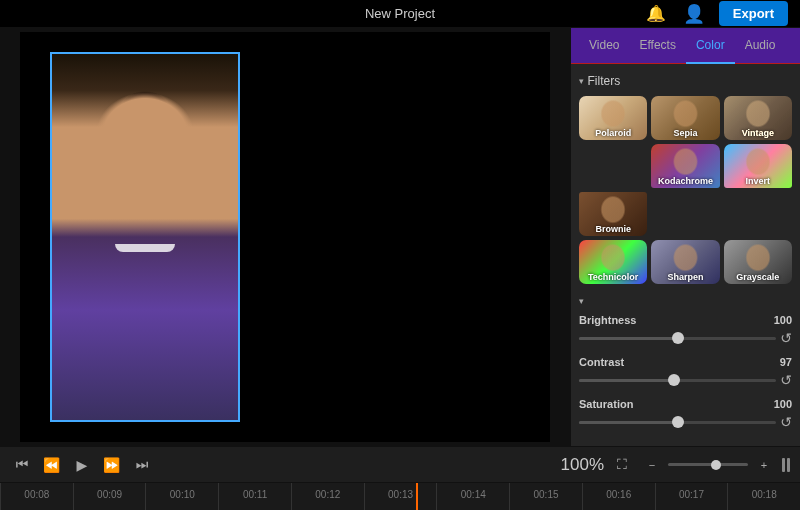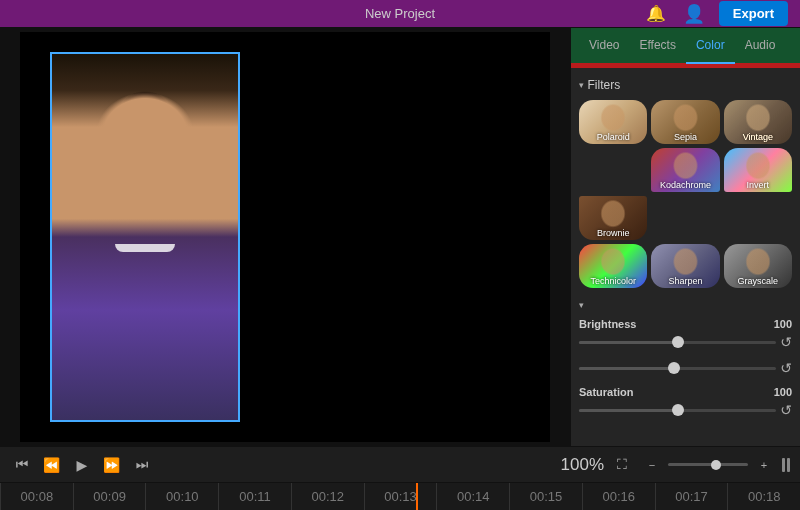--- a/index.html
+++ b/index.html
@@ -10,21 +10,21 @@
       font-size: 12px;
       width: 800px;
       height: 510px;
       overflow: hidden;
       display: flex;
       flex-direction: column;
     }
 
     
     .header {
-      background: #701a75;
+      background: #000000;
       height: 28px;
       display: flex;
       align-items: center;
       justify-content: flex-end;
       padding: 0 12px;
       border-bottom: 1px solid #111;
       flex-shrink: 0;
     }
     .header-title {
       color: #ccc;
@@ -129,23 +129,23 @@
       display: flex;
       flex-direction: column;
       border-left: 1px solid #111;
       overflow-y: auto;
       flex-shrink: 0;
     }
 
     
     .tabs {
       display: flex;
-      border-bottom: 5px solid #b91c1c;
+      border-bottom: 1px solid #b91c1c;
       padding: 0 8px;
-      background: #14532d;
+      background: #4c1d95;
       flex-shrink: 0;
     }
     .tab {
       padding: 10px 10px;
       cursor: pointer;
       color: #aaa;
       font-size: 12px;
       border-bottom: 2px solid transparent;
       margin-bottom: -1px;
     }
@@ -180,23 +180,24 @@
     .filter-grid {
       display: grid;
       grid-template-columns: repeat(3, 1fr);
       gap: 4px;
       margin-bottom: 12px;
     }
     .filter-item {
       display: flex;
       flex-direction: column;
       cursor: pointer;
-      border-radius: 14px;
+      border-radius: 7px;
       overflow: hidden;
       position: relative;
+      font-weight: bold;
     }
     .filter-thumb {
       width: 100%;
       height: 44px;
       border-radius: 3px;
       display: flex;
       align-items: flex-end;
       justify-content: center;
       position: relative;
       overflow: hidden;
@@ -384,21 +385,21 @@
     .timeline-tick {
       display: flex;
       flex-direction: column;
       align-items: center;
       flex: 1;
       height: 100%;
       border-left: 1px solid #333;
       padding-top: 4px;
     }
     .tick-label {
-      font-size: 13px;
+      font-size: 10px;
       color: #777;
       margin-top: 2px;
     }
     .timeline-playhead {
       position: absolute;
       top: 0;
       width: 2px;
       height: 100%;
       background: #ff6600;
       left: 52%;
@@ -521,20 +522,24 @@
           <div class="slider-container">
             <div class="slider-track">
               <div class="slider-fill" style="width:50%"></div>
               <div class="slider-thumb" style="left:50%"></div>
             </div>
             <button class="adj-reset">↺</button>
           </div>
         </div>
 
         <div class="adj-row">
+          <div class="adj-label-row">
+            <span class="adj-label">Contrast</span>
+            <span class="adj-value">97</span>
+          </div>
           <div class="slider-container">
             <div class="slider-track">
               <div class="slider-fill" style="width:48%"></div>
               <div class="slider-thumb" style="left:48%"></div>
             </div>
             <button class="adj-reset">↺</button>
           </div>
         </div>
 
         <div class="adj-row">

